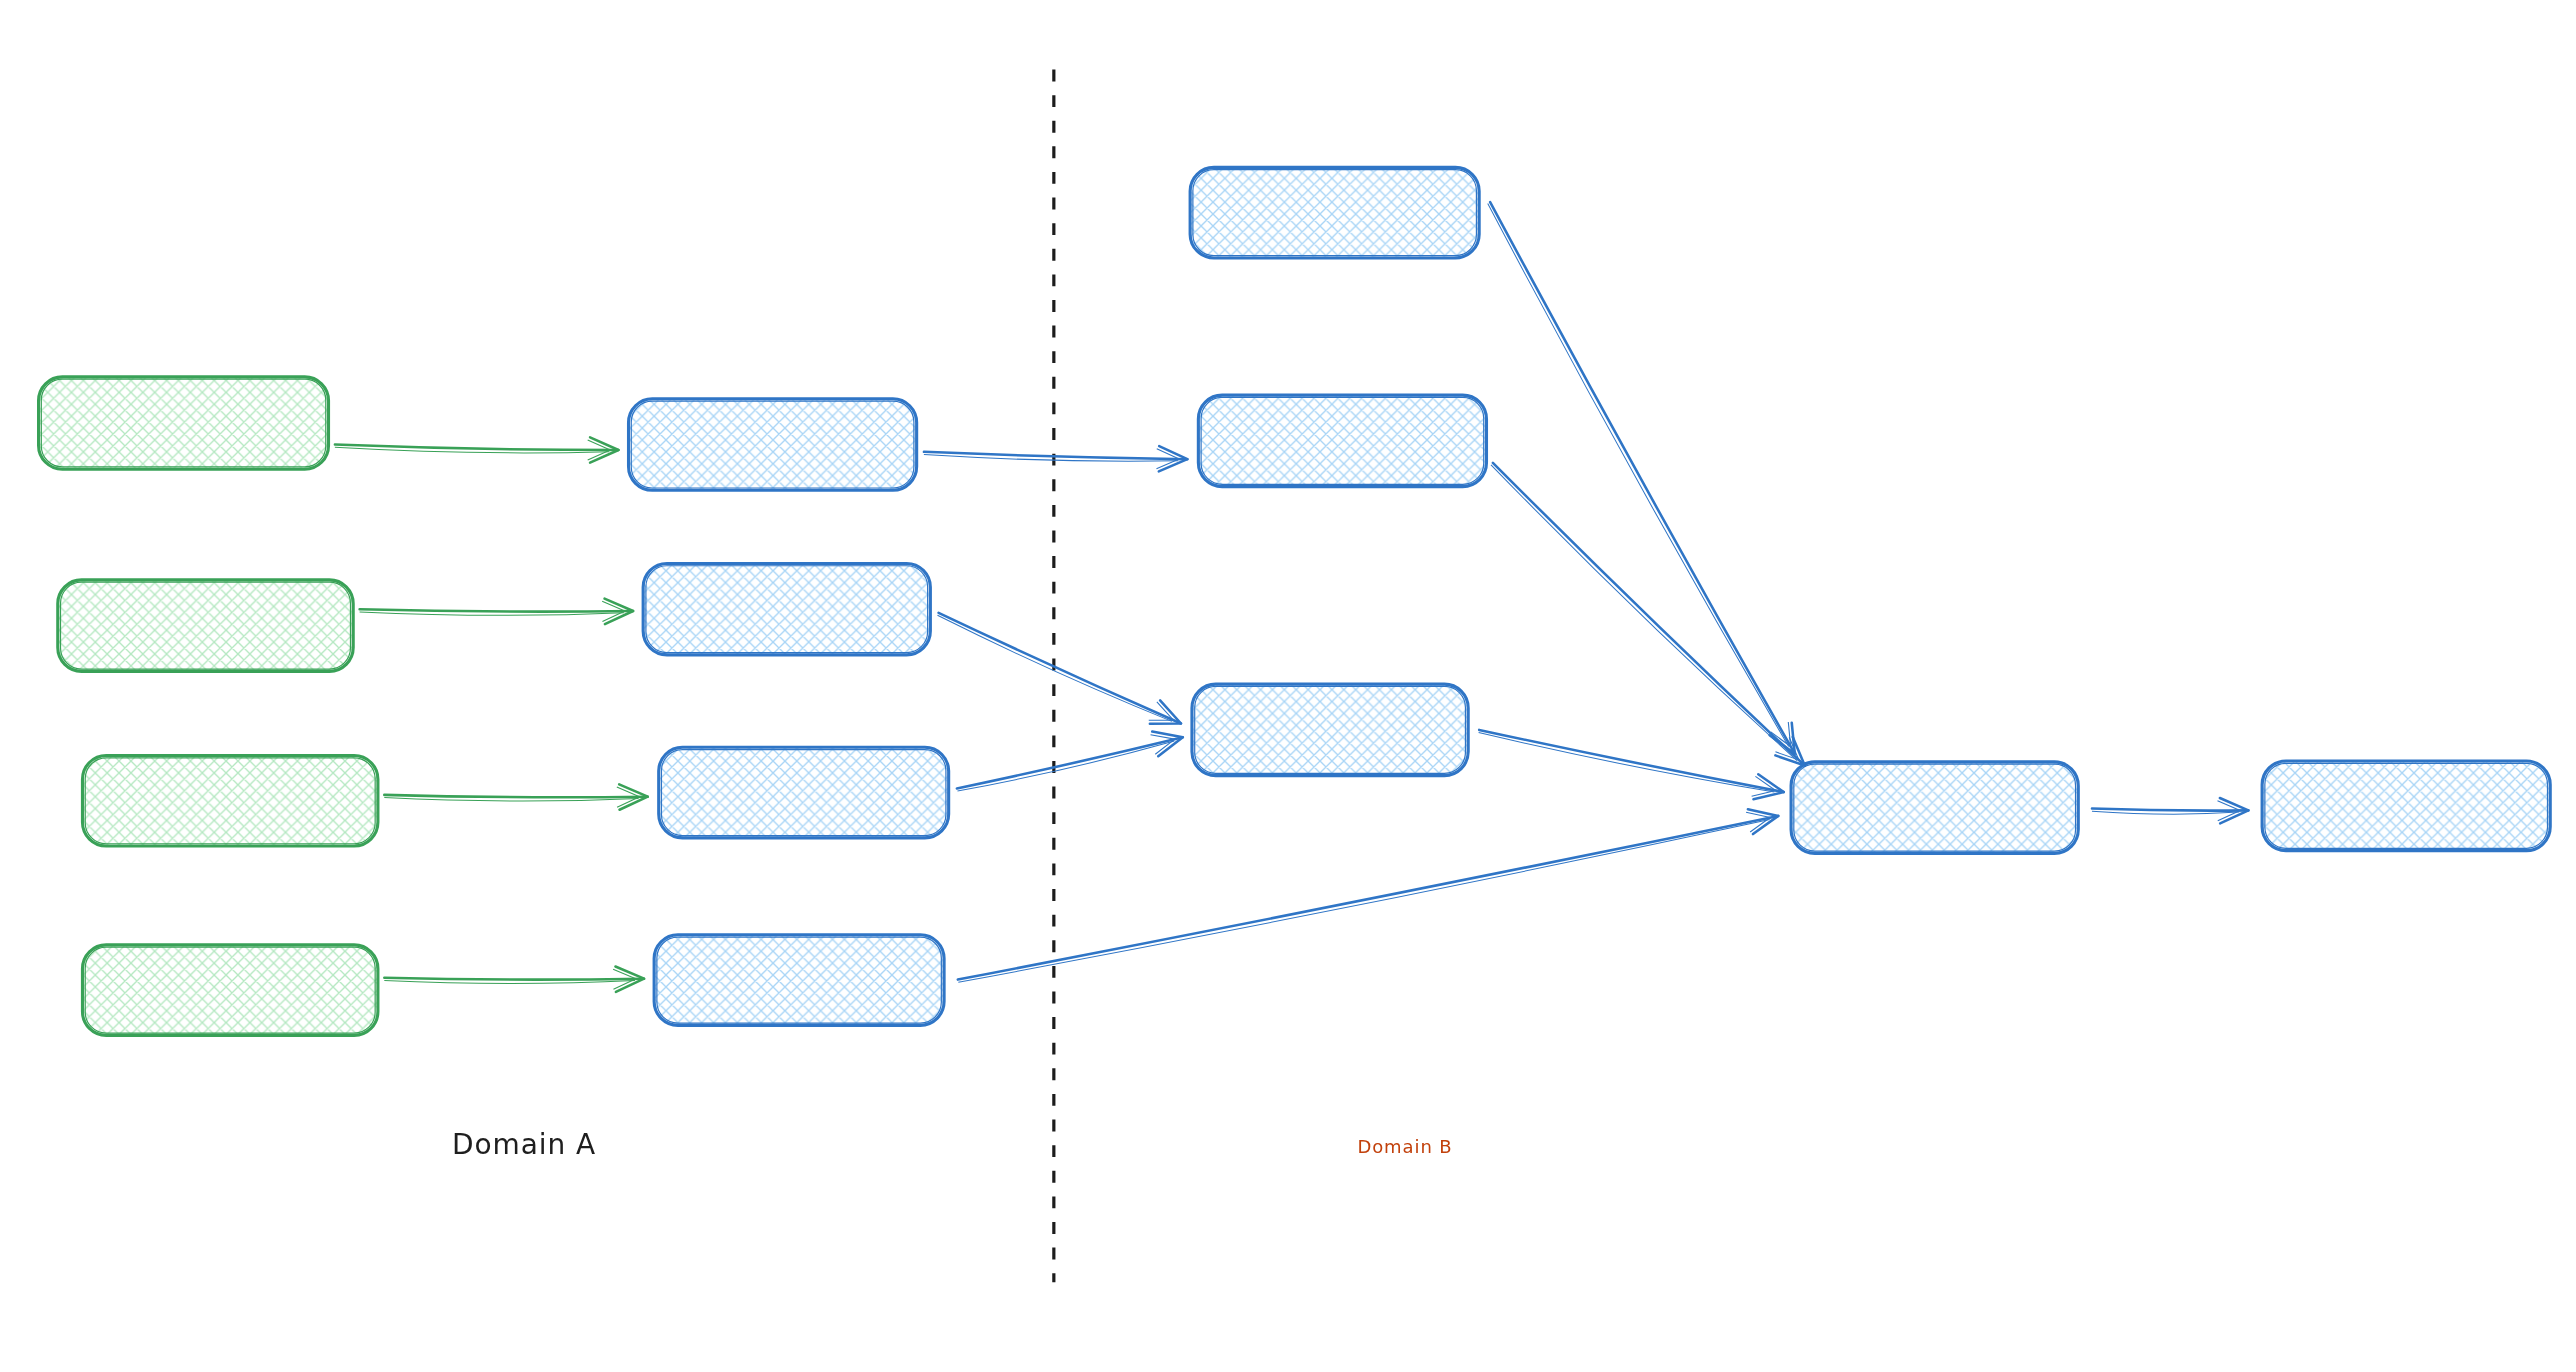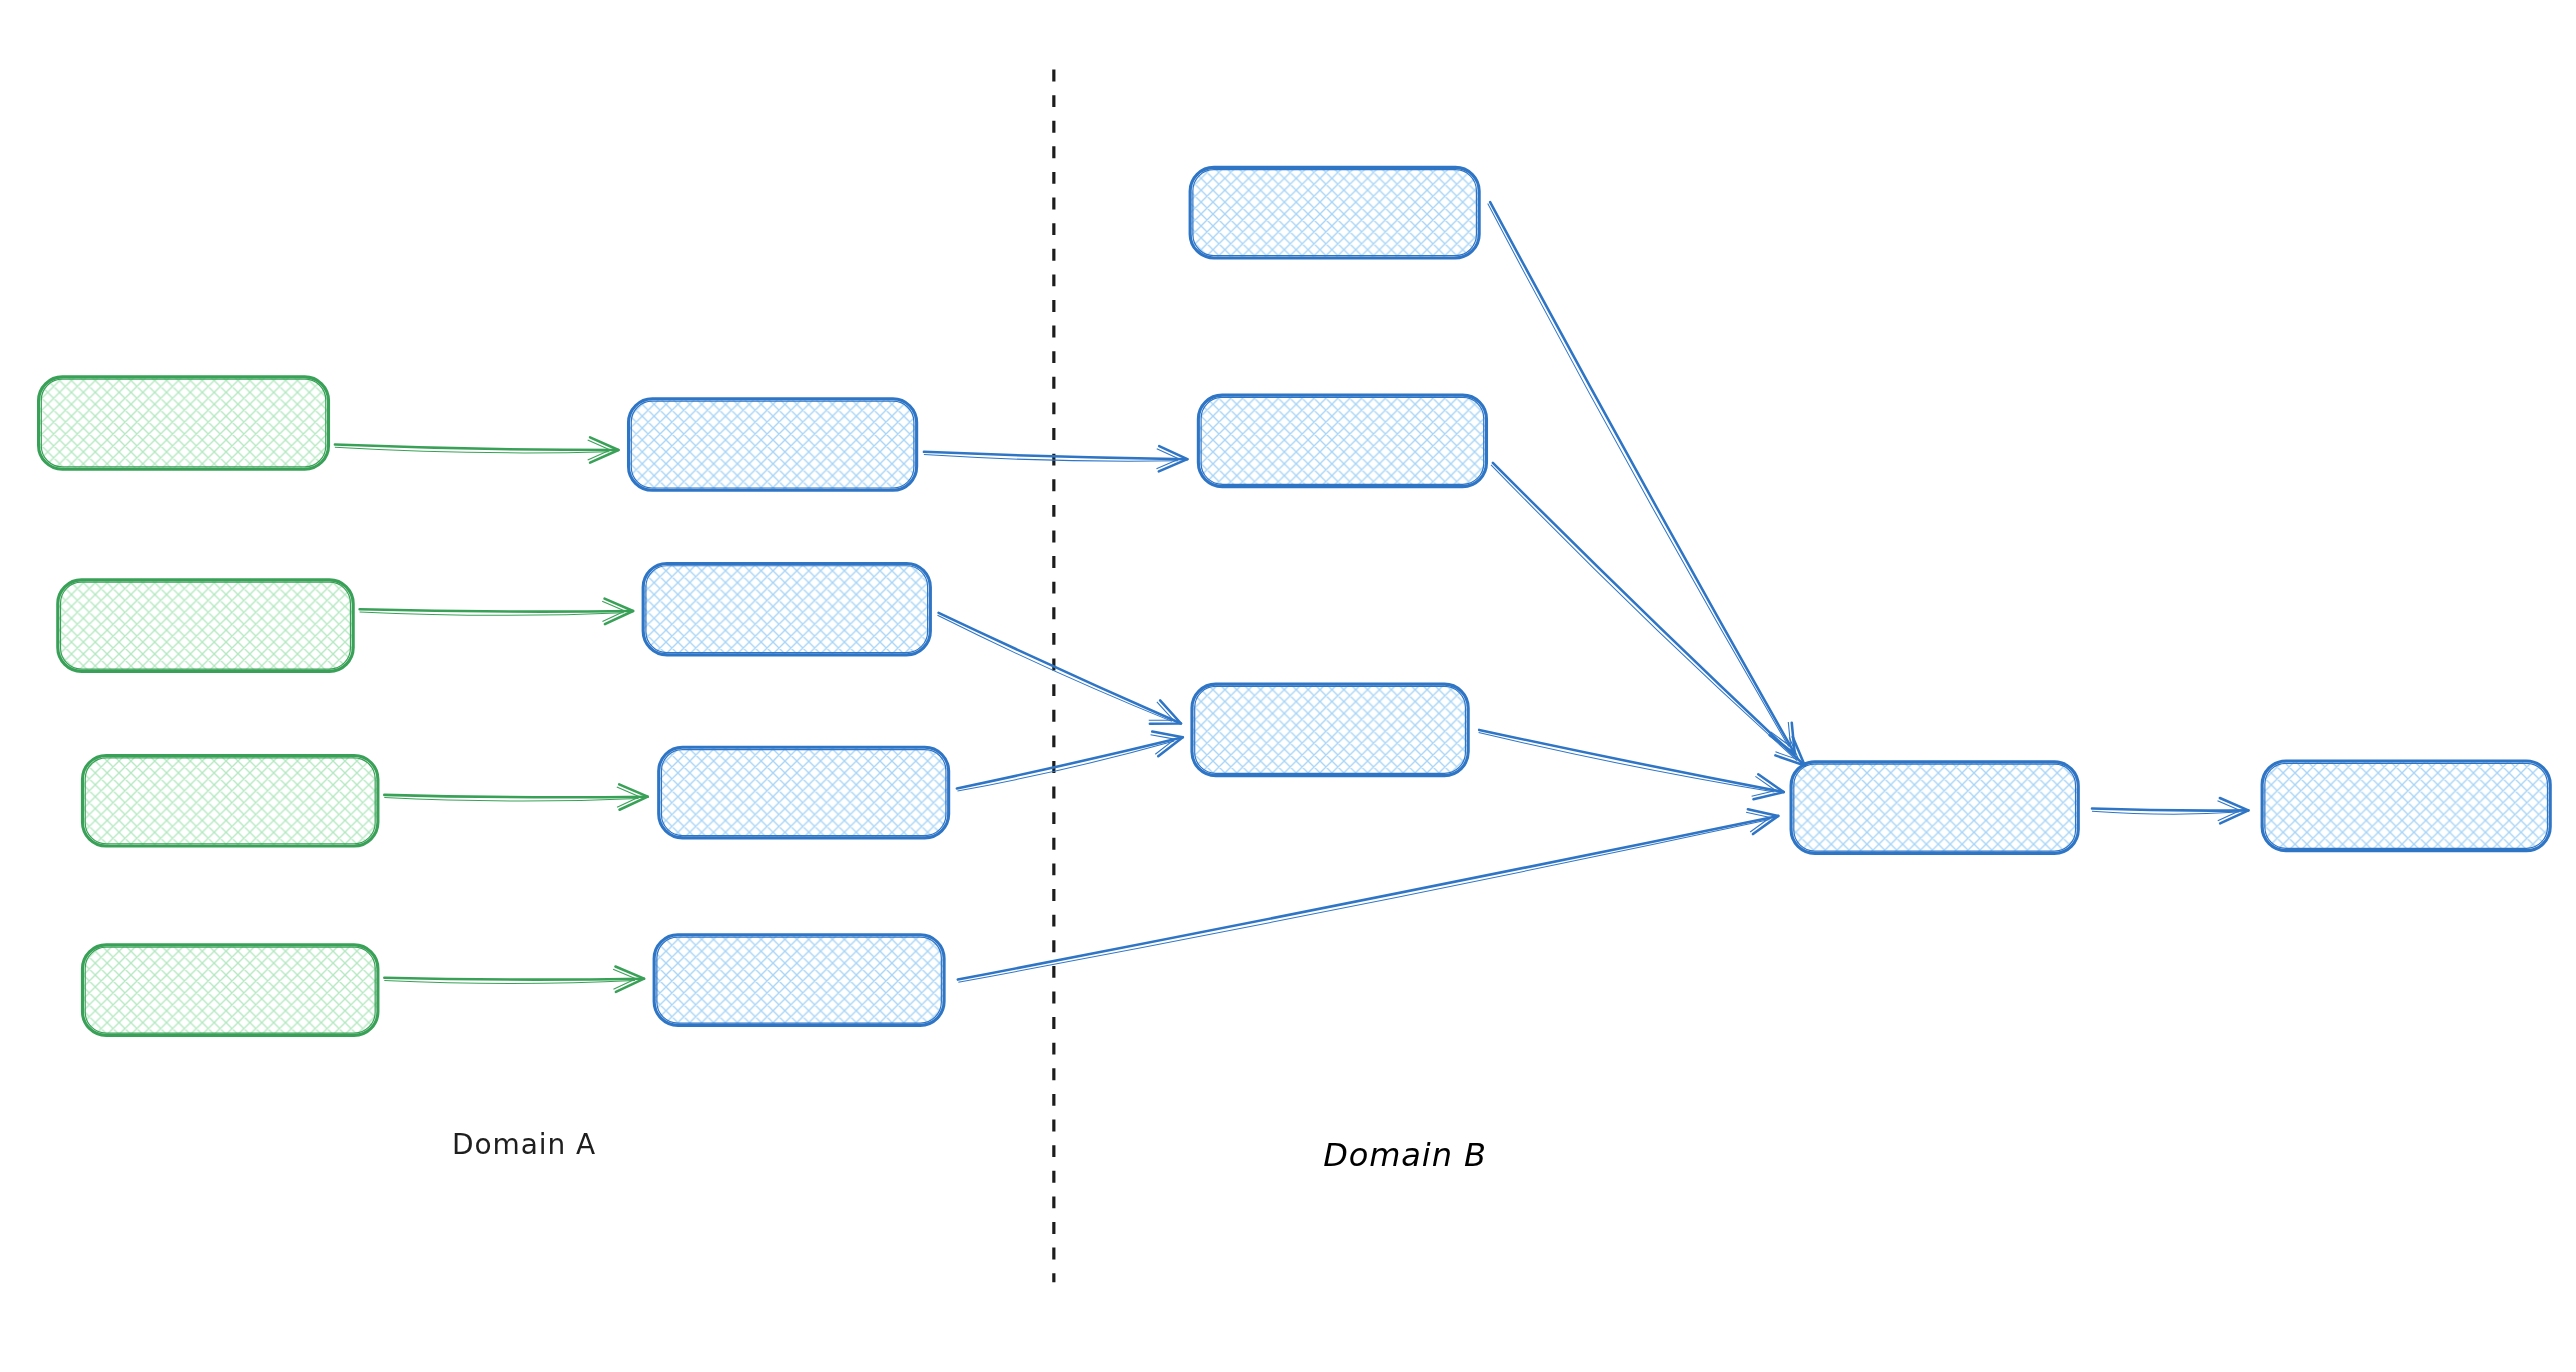--- a/index.html
+++ b/index.html
@@ -157,15 +157,15 @@
         <path d="M1914.8744585469726 870.46738879251L1941.1613949795137 864.3032203172373L1919.025736460086 848.8431872671016" stroke="#2f75c6" stroke-width="1.2" fill="none"></path>
       </g>
       <g>
         <path d="M2287 884Q2372.476609786903 886.9998632198057 2458 886" stroke="#2f75c6" stroke-width="2.8" fill="none" stroke-linecap="round"></path>
         <path d="M2286.9649146803545 886.9997948297084Q2372.4064391476113 892.9994528792225 2447.977293687875 887.8829121543199" stroke="#2f75c6" stroke-width="1.1" fill="none"></path>
         <path d="M2427.1191702196884 900.2258339678004L2458 886L2426.7950247005383 872.5000179051972" stroke="#2f75c6" stroke-width="2.8" fill="none" stroke-linecap="round" stroke-linejoin="round"></path>
         <path d="M2424.4776031216534 897.4021985828351L2449.0006150060185 886.1052127848759L2424.2201934446816 875.3846387684149" stroke="#2f75c6" stroke-width="1.2" fill="none"></path>
       </g>
     </svg>
   <div class="label" style="left: 524px; top: 1128px; font-size: 28px; color: rgb(30, 30, 30);">Domain A</div>
-  <div class="label" style="left: 1405px; top: 1136px; font-size: 32px; color: #000000; font-style: italic;">Domain B</div>
+  <div class="label" style="left: 1405px; top: 1136px; font-size: 18px; color: #c2410c;">Domain B</div>
 </div>
 
 
 </body></html>

